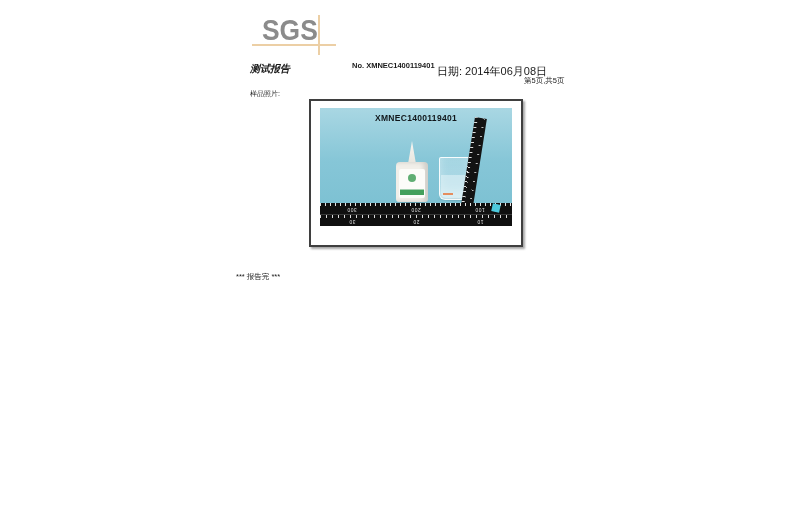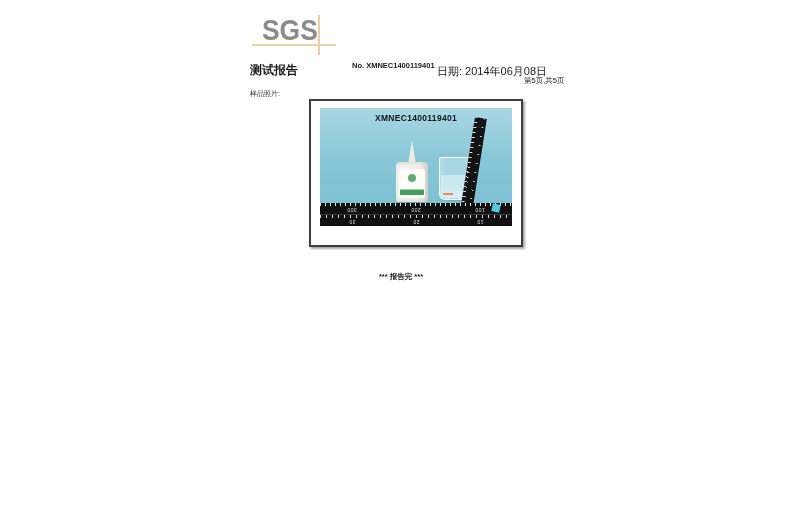--- a/index.html
+++ b/index.html
@@ -4,21 +4,21 @@
 <style>
   html,body{margin:0;padding:0;background:#fff;}
   .canvas{position:relative;width:800px;height:375px;background:#ffffff;overflow:hidden;
           font-family:"Liberation Sans","DejaVu Sans",sans-serif;color:#1a1a1a;}
 
   
   .logo-text{position:absolute;left:262px;top:15px;font-size:30px;font-weight:700;color:#8b8b8b;
              line-height:1;transform:scaleX(.88);transform-origin:left top;}
   .logo-hline{position:absolute;left:252px;top:44px;width:84px;height:2px;background:#eccfa5;}
   .logo-vline{position:absolute;left:318px;top:15px;width:2px;height:40px;background:#eccfa5;}
-  .report-title{position:absolute;left:250px;top:62px;font-size:12px;font-weight:700;}
+  .report-title{position:absolute;left:250px;top:62px;font-size:10px;font-weight:700;font-style:italic;}
   .report-no{position:absolute;left:352px;top:61px;font-size:7.5px;font-weight:700;}
   .report-date{position:absolute;left:437px;top:64px;font-size:11px;}
   .page-info{position:absolute;left:524px;top:76px;font-size:7.5px;}
   .sample-label{position:absolute;left:250px;top:89px;font-size:7px;}
 
   
   .frame{position:absolute;left:291px;top:99px;width:210px;height:144px;background:#fff;
          border:2px solid #3f3f3f;box-shadow:2px 2px 2px rgba(0,0,0,.35);margin-left:18px;}
   .photo{position:absolute;left:9px;top:7px;width:192px;height:118px;overflow:hidden;
          background:linear-gradient(180deg,#a9d7e3 0%,#86c6d7 45%,#79bfd1 100%);}
@@ -63,21 +63,21 @@
   .rh-n1{position:absolute;top:3px;left:0;right:0;height:7px;display:flex;justify-content:space-around;align-items:center;}
   .rh-div{position:absolute;top:11px;left:0;right:0;height:1px;background:#3a3a3a;}
   .rh-t2{position:absolute;top:12px;left:0;right:0;height:3px;
          background:repeating-linear-gradient(90deg,#dcdcdc 0 1px,transparent 1px 6px);}
   .rh-n2{position:absolute;top:15px;left:0;right:0;height:7px;display:flex;justify-content:space-around;align-items:center;}
   .rnum{color:#ddd;font-size:5px;transform:rotate(180deg);letter-spacing:.5px;}
   .sticker{position:absolute;right:12px;bottom:14px;width:8px;height:8px;background:#4ec9dd;transform:rotate(12deg);}
 
   
   .photo-note{position:absolute;left:236px;width:330px;top:258px;text-align:center;font-size:7.5px;}
-  .report-end{position:absolute;left:236px;width:330px;top:272px;text-align:center;font-size:7.5px;font-weight:700;}
+  .report-end{position:absolute;left:236px;width:330px;top:272px;font-size:7.5px;font-weight:400;}
 
   
   .micro{transform:scale(.5);transform-origin:0 0;}
   .legal{position:absolute;left:313px;top:446px;width:257px;overflow:visible;}
   .legal .micro{width:514px;font-size:6px;line-height:1.08;color:#4c4c4c;text-align:justify;}
   .legal p{margin:0;}
   .attention{color:#d9531e;font-weight:700;margin-top:1px !important;}
   .addr{position:absolute;left:313px;top:477px;width:257px;height:15px;
         border-top:1px solid #8a8a8a;border-bottom:1px solid #8a8a8a;border-left:1px solid #999;}
   .addr .micro{width:514px;font-size:5.8px;line-height:1.25;color:#333;white-space:nowrap;padding-left:4px;}

